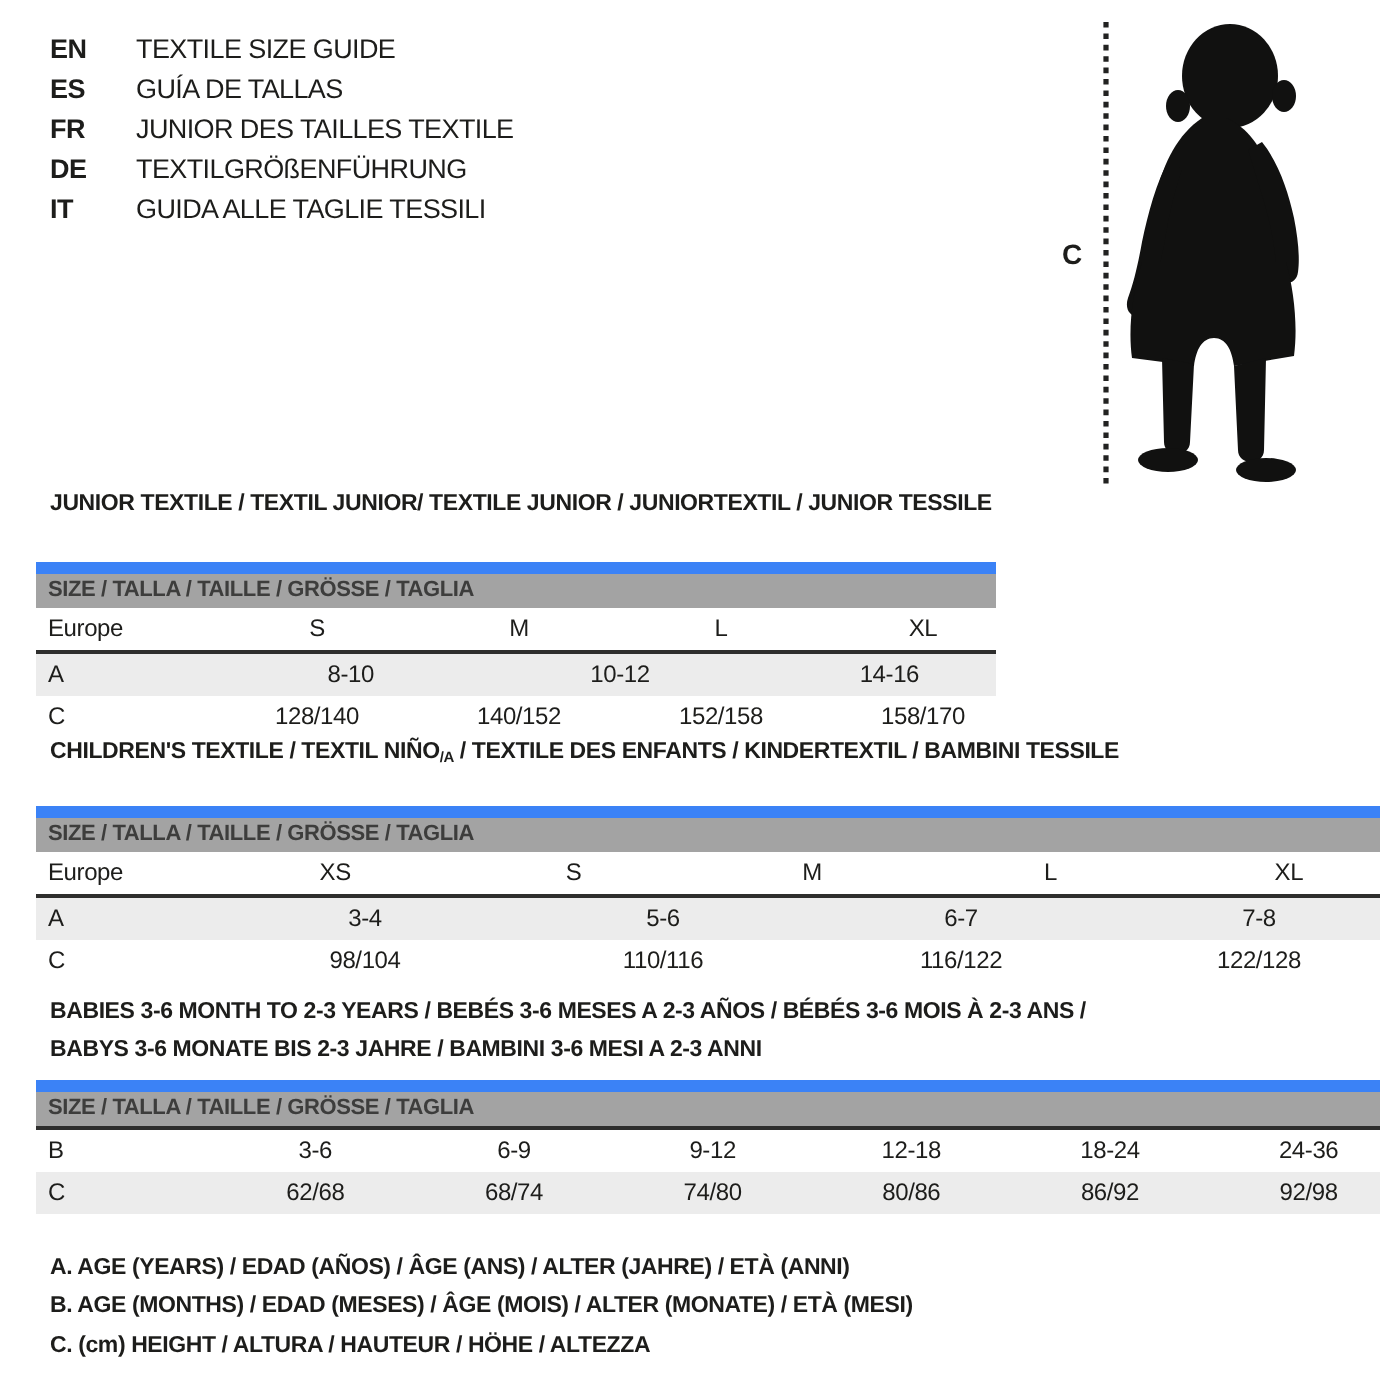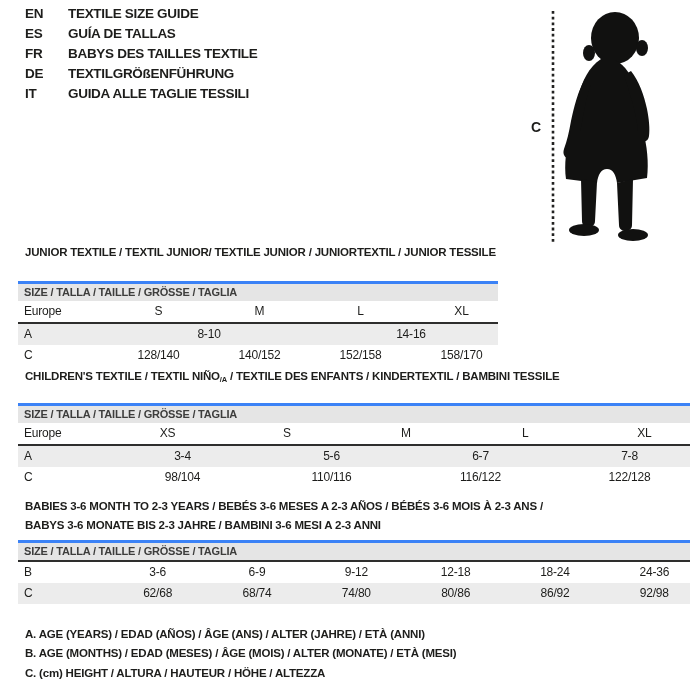--- a/index.html
+++ b/index.html
@@ -5,38 +5,38 @@
   html,body{margin:0;padding:0;}
   body{
     width:700px;height:700px;background:#ffffff;
     font-family:"Liberation Sans","DejaVu Sans",sans-serif;
     color:#1d1d1b;position:relative;overflow:hidden;
     -webkit-font-smoothing:antialiased;
   }
   .abs{position:absolute;}
 
   
-  .lang-list{left:25px;top:4px;}
+  .lang-list{left:25px;top:15px;}
   .lang-row{display:flex;height:20px;line-height:20px;}
   .lang-code{width:43px;font-weight:bold;font-size:13.5px;letter-spacing:-0.3px;}
-  .lang-label{font-weight:bold;font-size:13.5px;letter-spacing:-0.3px;white-space:nowrap;}
+  .lang-label{font-weight:normal;font-size:13.5px;letter-spacing:-0.3px;white-space:nowrap;}
 
   
   .figure-wrap{left:543px;top:5px;width:140px;height:242px;}
   .measure-c{left:531px;top:119px;font-weight:bold;font-size:14px;}
 
   
   .sec-title{left:25px;font-weight:bold;font-size:11.5px;letter-spacing:-0.2px;white-space:nowrap;line-height:14px;}
   .sec-title sub{font-size:7.5px;vertical-align:-2px;}
   .two-line{line-height:19px;}
 
   
   .sg-table{left:18px;}
   .size-bar{
-    height:17px;line-height:17px;background:#e5e5e5;border-top:3px solid #3b82f6;
+    height:17px;line-height:17px;background:#a3a3a3;border-top:6px solid #3b82f6;
     font-weight:bold;font-size:11px;color:#3d3d3c;padding-left:6px;letter-spacing:-0.2px;
   }
   .trow{display:flex;height:21px;line-height:21px;font-size:12px;letter-spacing:-0.2px;gap:28px;}
   .trow.alt{background:#ececec;}
   .cell{flex:1;text-align:center;}
   .cell.lbl{flex:0 0 70px;text-align:left;padding-left:6px;}
   .hsep{height:2px;background:#2e2e2d;}
 
   
   .legend{left:25px;top:625px;font-weight:bold;font-size:11.5px;letter-spacing:-0.2px;line-height:19.3px;white-space:nowrap;}
@@ -48,21 +48,21 @@
   <div class="lang-row">
     <span class="lang-code">EN</span>
     <span class="lang-label">TEXTILE SIZE GUIDE</span>
   </div>
   <div class="lang-row">
     <span class="lang-code">ES</span>
     <span class="lang-label">GUÍA DE TALLAS</span>
   </div>
   <div class="lang-row">
     <span class="lang-code">FR</span>
-    <span class="lang-label">BABYS DES TAILLES TEXTILE</span>
+    <span class="lang-label">JUNIOR DES TAILLES TEXTILE</span>
   </div>
   <div class="lang-row">
     <span class="lang-code">DE</span>
     <span class="lang-label">TEXTILGRÖßENFÜHRUNG</span>
   </div>
   <div class="lang-row">
     <span class="lang-code">IT</span>
     <span class="lang-label">GUIDA ALLE TAGLIE TESSILI</span>
   </div>
 </div>
@@ -102,20 +102,21 @@
     <div class="cell lbl">Europe</div>
     <div class="cell">S</div>
     <div class="cell">M</div>
     <div class="cell">L</div>
     <div class="cell">XL</div>
   </div>
   <div class="hsep"></div>
   <div class="trow alt">
     <div class="cell lbl">A</div>
     <div class="cell">8-10</div>
+    <div class="cell">10-12</div>
     <div class="cell">14-16</div>
   </div>
   <div class="trow">
     <div class="cell lbl">C</div>
     <div class="cell">128/140</div>
     <div class="cell">140/152</div>
     <div class="cell">152/158</div>
     <div class="cell">158/170</div>
   </div>
 </div>

